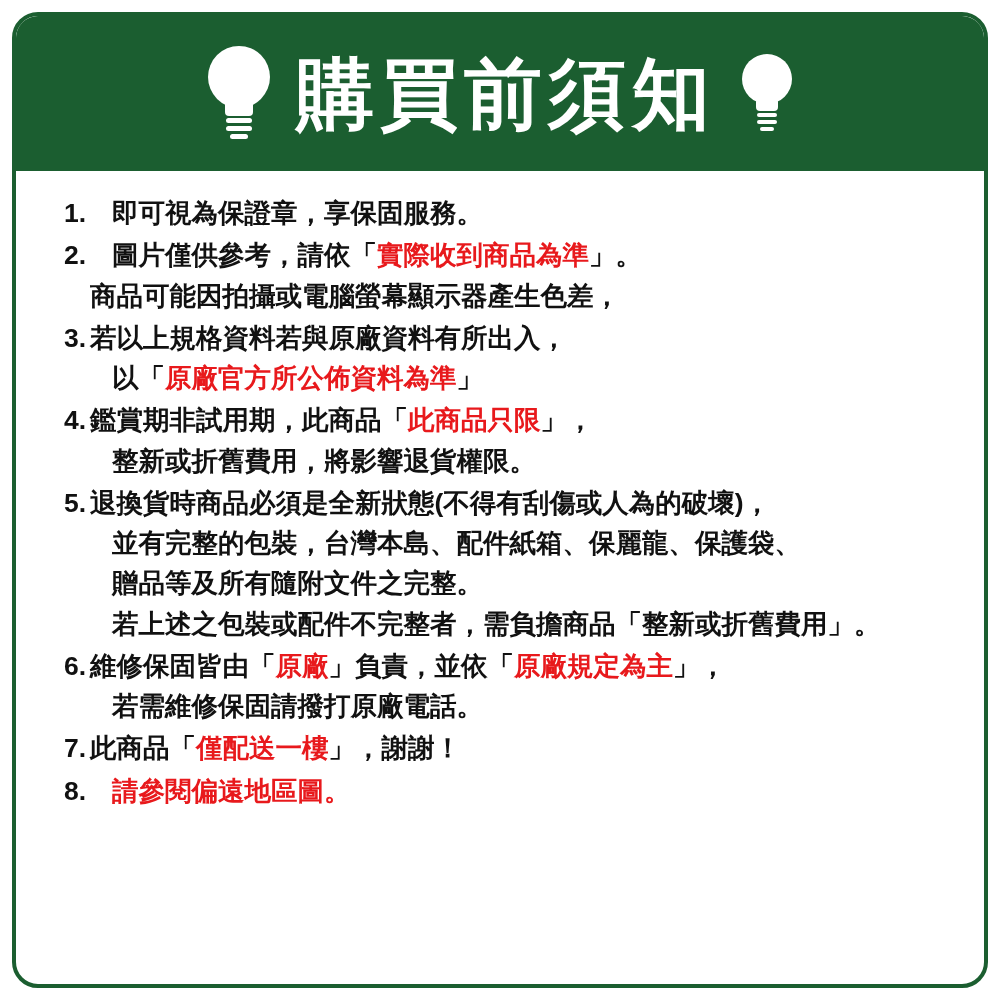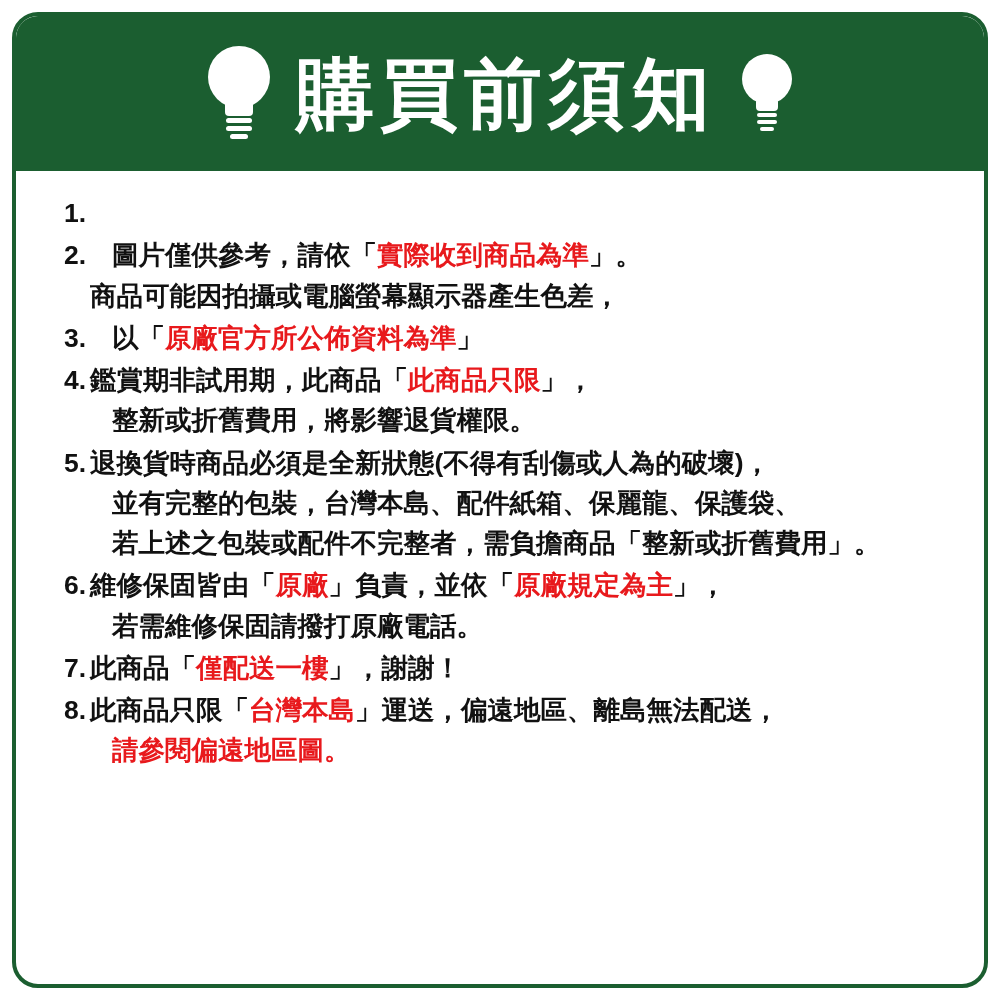--- a/index.html
+++ b/index.html
@@ -162,67 +162,69 @@
         <div class="ring r2"></div>
         <div class="ring r3"></div>
       </div>
     </div>
 
     <div class="content">
       <ol class="notes" id="notes-list">
           <li>
             <span class="num">1.</span>
             <span class="lines">
+              <div class="line indent"><span>即可視為保證章，享保固服務。</span></div>
             </span>
           </li>
           <li>
             <span class="num">2.</span>
             <span class="lines">
               <div class="line indent"><span>圖片僅供參考，請依「</span><span class="red">實際收到商品為準</span><span>」。</span></div>
               <div class="line"><span>商品可能因拍攝或電腦螢幕顯示器產生色差，</span></div>
             </span>
           </li>
           <li>
             <span class="num">3.</span>
             <span class="lines">
+              <div class="line"><span>若以上規格資料若與原廠資料有所出入，</span></div>
               <div class="line indent"><span>以「</span><span class="red">原廠官方所公佈資料為準</span><span>」</span></div>
             </span>
           </li>
           <li>
             <span class="num">4.</span>
             <span class="lines">
               <div class="line"><span>鑑賞期非試用期，此商品「</span><span class="red">此商品只限</span><span>」，</span></div>
               <div class="line indent"><span>整新或折舊費用，將影響退貨權限。</span></div>
             </span>
           </li>
           <li>
             <span class="num">5.</span>
             <span class="lines">
               <div class="line"><span>退換貨時商品必須是全新狀態(不得有刮傷或人為的破壞)，</span></div>
               <div class="line indent"><span>並有完整的包裝，台灣本島、配件紙箱、保麗龍、保護袋、</span></div>
+              <div class="line indent"><span>贈品等及所有隨附文件之完整。</span></div>
               <div class="line indent"><span>若上述之包裝或配件不完整者，需負擔商品「整新或折舊費用」。</span></div>
             </span>
           </li>
           <li>
             <span class="num">6.</span>
             <span class="lines">
               <div class="line"><span>維修保固皆由「</span><span class="red">原廠</span><span>」負責，並依「</span><span class="red">原廠規定為主</span><span>」，</span></div>
               <div class="line indent"><span>若需維修保固請撥打原廠電話。</span></div>
             </span>
           </li>
           <li>
             <span class="num">7.</span>
             <span class="lines">
               <div class="line"><span>此商品「</span><span class="red">僅配送一樓</span><span>」，謝謝！</span></div>
             </span>
           </li>
           <li>
             <span class="num">8.</span>
             <span class="lines">
-              <div class="line"><span>此商品只限「</span><span class="red">台灣本島</span><span>」運送，偏遠地區、離島無法配送，</span></div>
               <div class="line indent"><span class="red">請參閱偏遠地區圖。</span></div>
             </span>
           </li>
         </ol>
     </div>
 
   </div>
 </div>
 
 </body></html>

